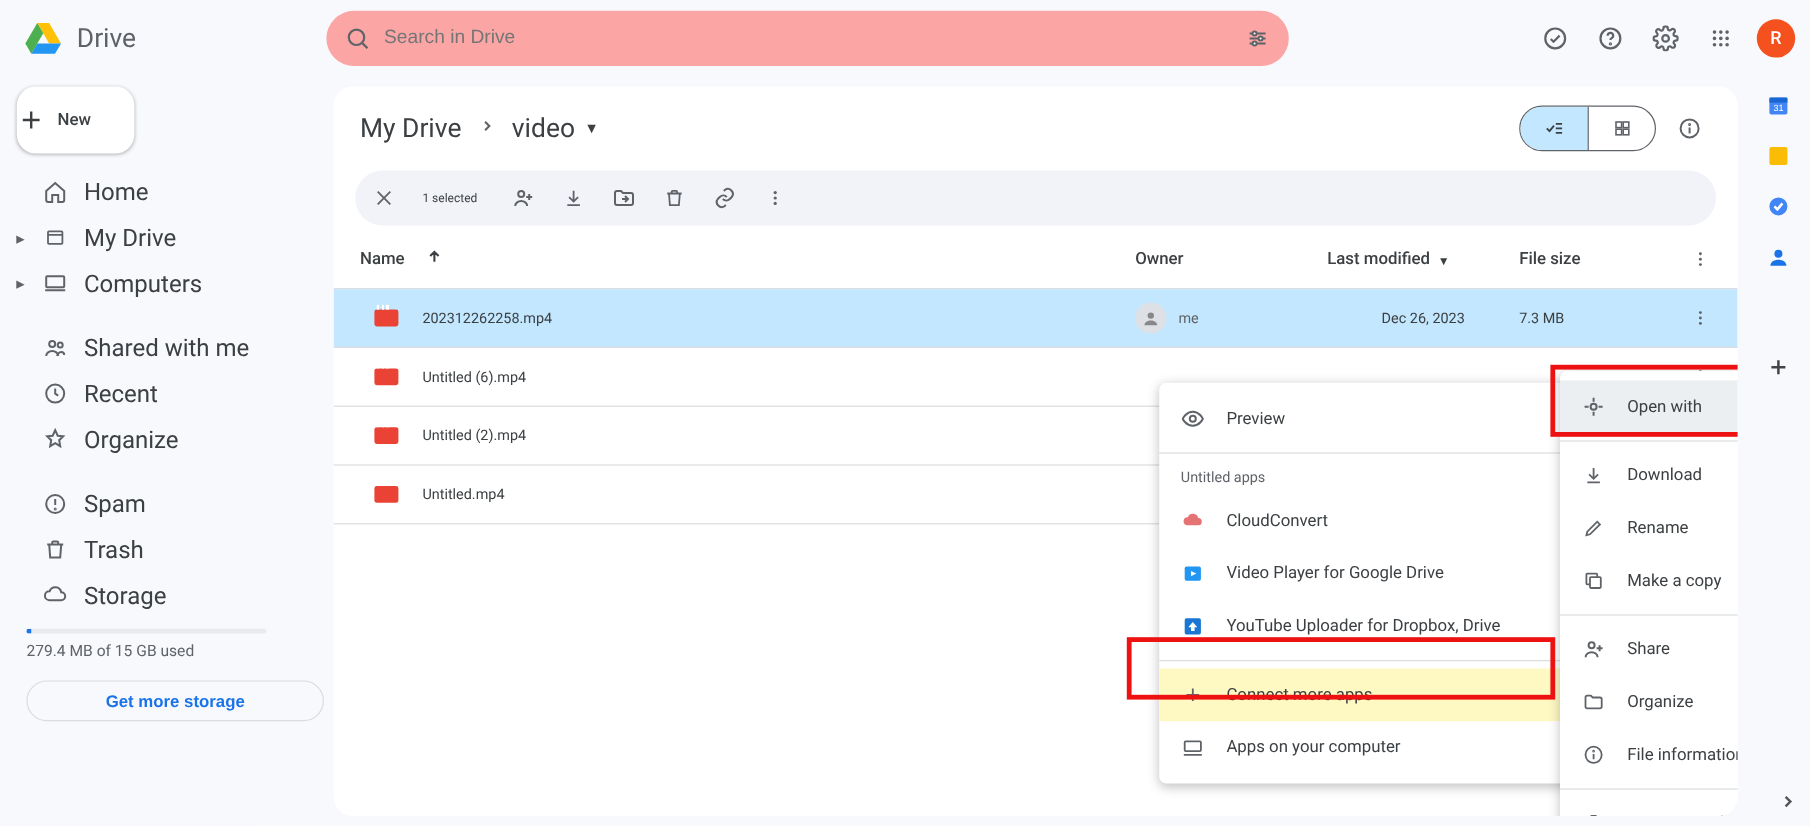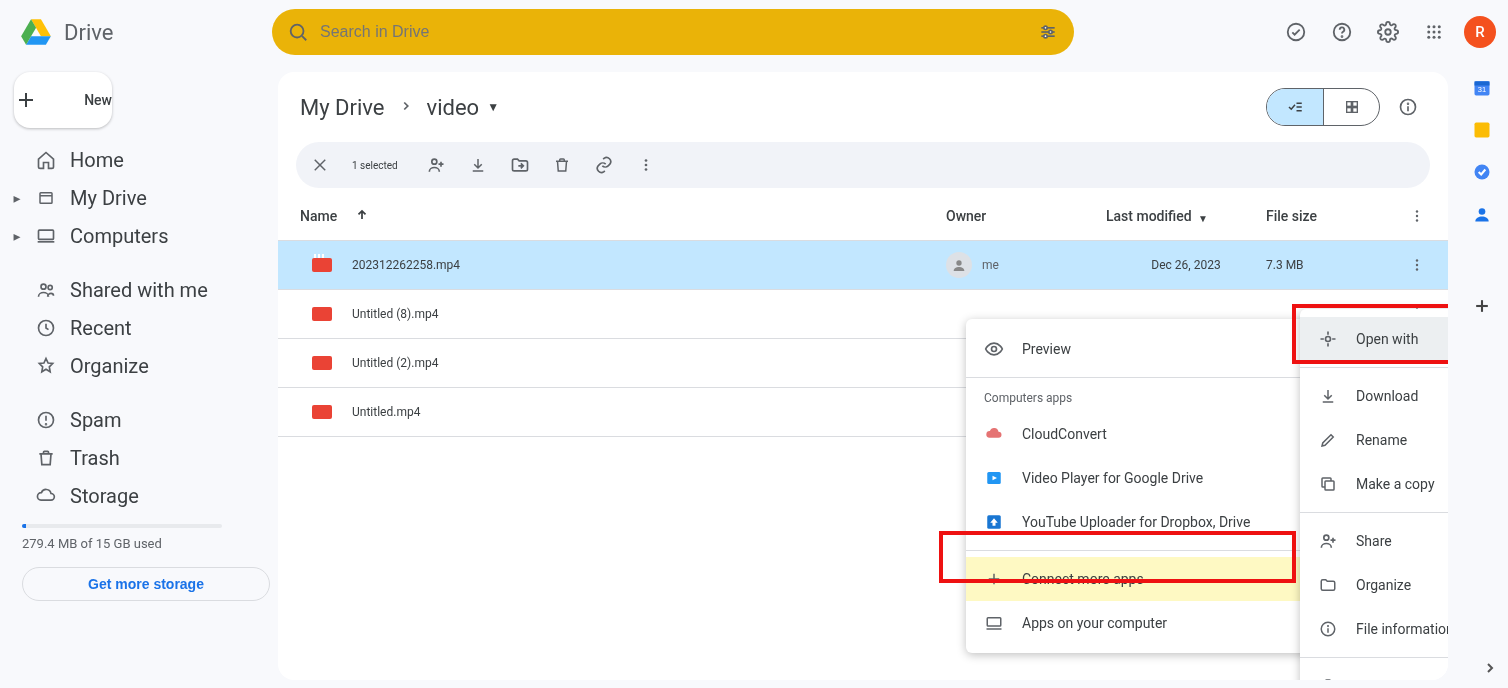--- a/index.html
+++ b/index.html
@@ -19,31 +19,31 @@
     --blue:#4285f4;
     --orange:#f4511e;
   }
   html,body{margin:0;padding:0;background:var(--bg);font-family:"Google Sans","Roboto",Arial,sans-serif;color:var(--text);font-size:14px;height:688px;width:1508px;overflow:hidden}
 
   
   .hdr{display:flex;align-items:center;height:64px;padding:0 12px 0 12px;gap:20px}
   .logo{display:flex;align-items:center;gap:8px;width:236px;padding-left:4px}
   .logo-mark{width:40px;height:40px;display:flex;align-items:center;justify-content:center}
   .app-name{font-size:22px;color:var(--text-dim)}
-  .search{flex:0 0 790px;height:46px;background:#eab308;border-radius:24px;display:flex;align-items:center;padding:0 6px}
+  .search{flex:0 0 790px;height:46px;background:#fca5a5;border-radius:24px;display:flex;align-items:center;padding:0 6px}
   .search .s-icon{width:40px;height:40px;display:flex;align-items:center;justify-content:center;color:var(--icon)}
   .search input{flex:1;border:0;background:transparent;outline:0;font-size:16px;color:var(--text-dim)}
   .hdr-right{margin-left:auto;display:flex;align-items:center;gap:6px}
   .ibtn{width:40px;height:40px;border-radius:50%;display:flex;align-items:center;justify-content:center;color:var(--icon);cursor:pointer}
   .avatar{width:32px;height:32px;border-radius:50%;background:var(--orange);color:#fff;display:flex;align-items:center;justify-content:center;font-weight:500;font-size:15px;margin-left:4px}
 
   
   .body{display:flex;height:calc(688px - 64px)}
   .sidebar{width:256px;padding:8px 0 0 14px;display:flex;flex-direction:column;gap:2px}
-  .newbtn{width:98px;height:56px;background:var(--surface);border-radius:16px;box-shadow:0 1px 3px rgba(0,0,0,.25);display:flex;align-items:center;justify-content:space-between;gap:10px;font-size:14px;font-weight:500;cursor:pointer;margin-bottom:12px}
+  .newbtn{width:98px;height:56px;background:var(--surface);border-radius:16px;box-shadow:0 1px 3px rgba(0,0,0,.25);display:flex;align-items:center;justify-content:flex-start;gap:10px;font-size:14px;font-weight:500;cursor:pointer;margin-bottom:12px}
   .newbtn svg{width:24px;height:24px}
   .nav-item{height:32px;display:flex;align-items:center;gap:14px;padding:2px 0;border-radius:20px;cursor:pointer;color:var(--text);position:relative}
   .nav-item .tri{width:10px;height:10px;margin-left:-2px;margin-right:-8px;display:flex;align-items:center;justify-content:center;color:var(--icon)}
   .nav-item .ni-icon{width:20px;height:20px;color:var(--icon);display:flex;align-items:center;justify-content:center;margin-left:8px}
   .nav-item span{font-size:20px}
   .spacer{height:14px}
   .storage-bar{height:4px;width:200px;background:#e8eaed;border-radius:4px;margin:8px 0 6px 8px;overflow:hidden}
   .storage-bar>div{height:100%;background:var(--accent);width:2%}
   .storage-txt{font-size:13px;color:var(--text-dim);padding-left:8px}
   .get-storage{margin:14px 0 0 8px;border:1px solid var(--border);color:var(--accent);padding:8px 20px;border-radius:20px;background:transparent;font-size:14px;font-weight:700;cursor:pointer}
@@ -418,21 +418,21 @@
               <svg width="18" height="18" viewBox="0 0 24 24" fill="currentColor">
                 <circle cx="12" cy="6" r="1.6"></circle>
                 <circle cx="12" cy="12" r="1.6"></circle>
                 <circle cx="12" cy="18" r="1.6"></circle>
               </svg>
             </div>
           </div>
           <div class="tbl-row">
             <div class="file-name">
               <div class="vicon"></div>
-              <span>Untitled (8).mp4</span>
+              <span>Untitled (6).mp4</span>
             </div>
             <div class="owner"></div>
             <div style="text-align:center"></div>
             <div></div>
             <div class="more-cell">
               <svg width="18" height="18" viewBox="0 0 24 24" fill="currentColor">
                 <circle cx="12" cy="6" r="1.6"></circle>
                 <circle cx="12" cy="12" r="1.6"></circle>
                 <circle cx="12" cy="18" r="1.6"></circle>
               </svg>
@@ -477,21 +477,21 @@
       <div class="ctx-item">
         <div class="ci">
             <svg width="20" height="20" viewBox="0 0 24 24" fill="none" stroke="currentColor" stroke-width="2">
               <path d="M2 12s3-7 10-7 10 7 10 7-3 7-10 7-10-7-10-7z"></path>
               <circle cx="12" cy="12" r="3"></circle>
             </svg>
           </div>
         <span>Preview</span>
       </div>
       <hr>
-      <div class="section-label">Computers apps</div>
+      <div class="section-label">Untitled apps</div>
       <div class="ctx-item">
         <div class="ci">
             <svg width="18" height="18" viewBox="0 0 24 24">
               <path fill="#e57373" d="M18 17a4 4 0 0 0 0-8 6 6 0 0 0-11.5-1A4.5 4.5 0 0 0 6 17z"></path>
             </svg>
           </div>
         <span>CloudConvert</span>
       </div>
       <div class="ctx-item">
         <div class="ci">

